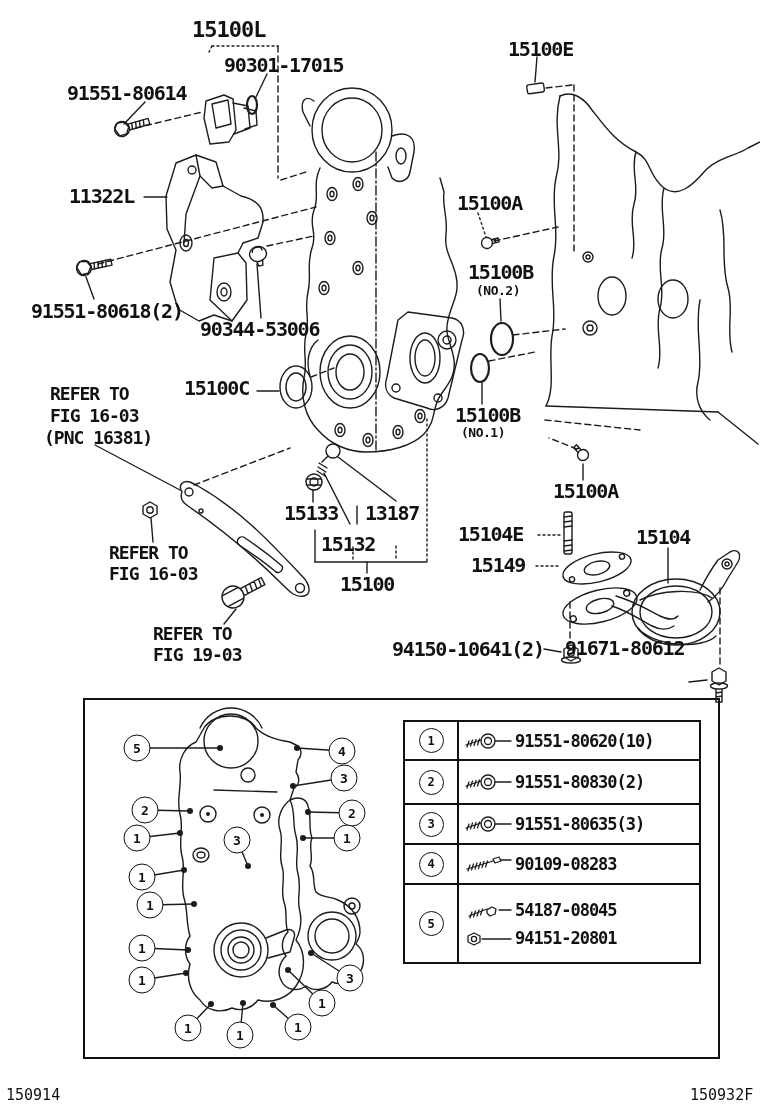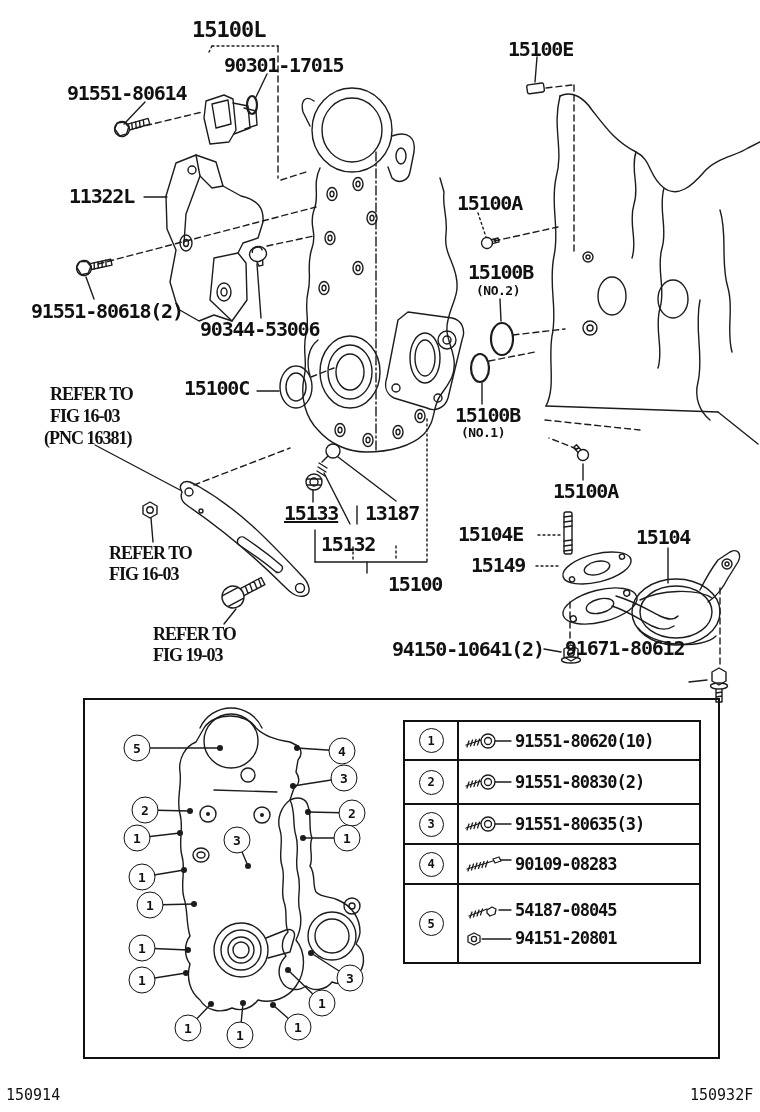--- a/index.html
+++ b/index.html
@@ -9,21 +9,21 @@
   #art *{stroke:#1c1c1c;fill:none;stroke-width:1.4;stroke-linecap:round;stroke-linejoin:round;}
   #art .dash{stroke-dasharray:6 4;}
   #art .dot{stroke-dasharray:2 3;}
   #art .dashdot{stroke-dasharray:9 3 2 3;}
   #art .thick{stroke-width:2.2;}
   #art .dotfill{fill:#1c1c1c;stroke:none;}
   #labels{position:absolute;left:0;top:0;width:760px;height:1112px;z-index:3;}
   .plabel{position:absolute;font-weight:bold;white-space:nowrap;color:#111;line-height:1;}
   .plabel.xl{font-size:22px;letter-spacing:-1px;}
   .plabel.lg{font-size:20px;letter-spacing:-1.2px;}
-  .plabel.md{font-size:18px;letter-spacing:-1px;font-family:Liberation Serif, serif;}
+  .plabel.md{font-size:18px;letter-spacing:-1px;}
   .plabel.sm{font-size:13px;letter-spacing:-0.5px;}
   .panel{position:absolute;left:83px;top:698px;width:633px;height:357px;border:2px solid #111;z-index:2;}
   .callout{position:absolute;width:25px;height:25px;border:1.7px solid #111;border-radius:50%;
            background:#fff;display:flex;align-items:center;justify-content:center;
            font-weight:bold;font-size:13px;transform:translate(-50%,-50%);z-index:4;}
   #ptable{position:absolute;left:403px;top:720px;width:294px;height:240px;border:2px solid #111;
           z-index:4;background:#fff;display:flex;flex-direction:column;}
   .t-row{display:flex;border-bottom:2px solid #111;align-items:stretch;}
   .t-row:last-child{border-bottom:none;flex:1;}
   .t-row:nth-child(1){height:37px;}
@@ -347,24 +347,24 @@
       <div class="plabel lg" style="left: 184px; top: 378px;">15100C</div>
       <div class="plabel lg" style="left: 455px; top: 405px;">15100B</div>
       <div class="plabel sm" style="left: 461px; top: 426px;">(NO.1)</div>
       <div class="plabel md" style="left: 50px; top: 385px;">REFER TO</div>
       <div class="plabel md" style="left: 50px; top: 407px;">FIG 16-03</div>
       <div class="plabel md" style="left: 44px; top: 429px;">(PNC 16381)</div>
       <div class="plabel md" style="left: 109px; top: 544px;">REFER TO</div>
       <div class="plabel md" style="left: 109px; top: 565px;">FIG 16-03</div>
       <div class="plabel md" style="left: 153px; top: 625px;">REFER TO</div>
       <div class="plabel md" style="left: 153px; top: 646px;">FIG 19-03</div>
-      <div class="plabel lg" style="left: 284px; top: 503px; text-decoration: underline;">15133</div>
+      <div class="plabel lg" style="left: 284px; top: 503px;">15133</div>
       <div class="plabel lg" style="left: 365px; top: 503px;">13187</div>
       <div class="plabel lg" style="left: 321px; top: 526px; margin-top: 8px;">15132</div>
-      <div class="plabel lg" style="left: 340px; top: 574px; margin-left: 48px;">15100</div>
+      <div class="plabel lg" style="left: 340px; top: 574px;">15100</div>
       <div class="plabel lg" style="left: 553px; top: 481px;">15100A</div>
       <div class="plabel lg" style="left: 458px; top: 524px;">15104E</div>
       <div class="plabel lg" style="left: 471px; top: 555px;">15149</div>
       <div class="plabel lg" style="left: 636px; top: 527px; text-align: center;">15104</div>
       <div class="plabel lg" style="left: 392px; top: 639px;">94150-10641(2)</div>
       <div class="plabel lg" style="left: 565px; top: 638px;">91671-80612</div>
     </div>
 
   <div id="ptable">
       <div class="t-row">

